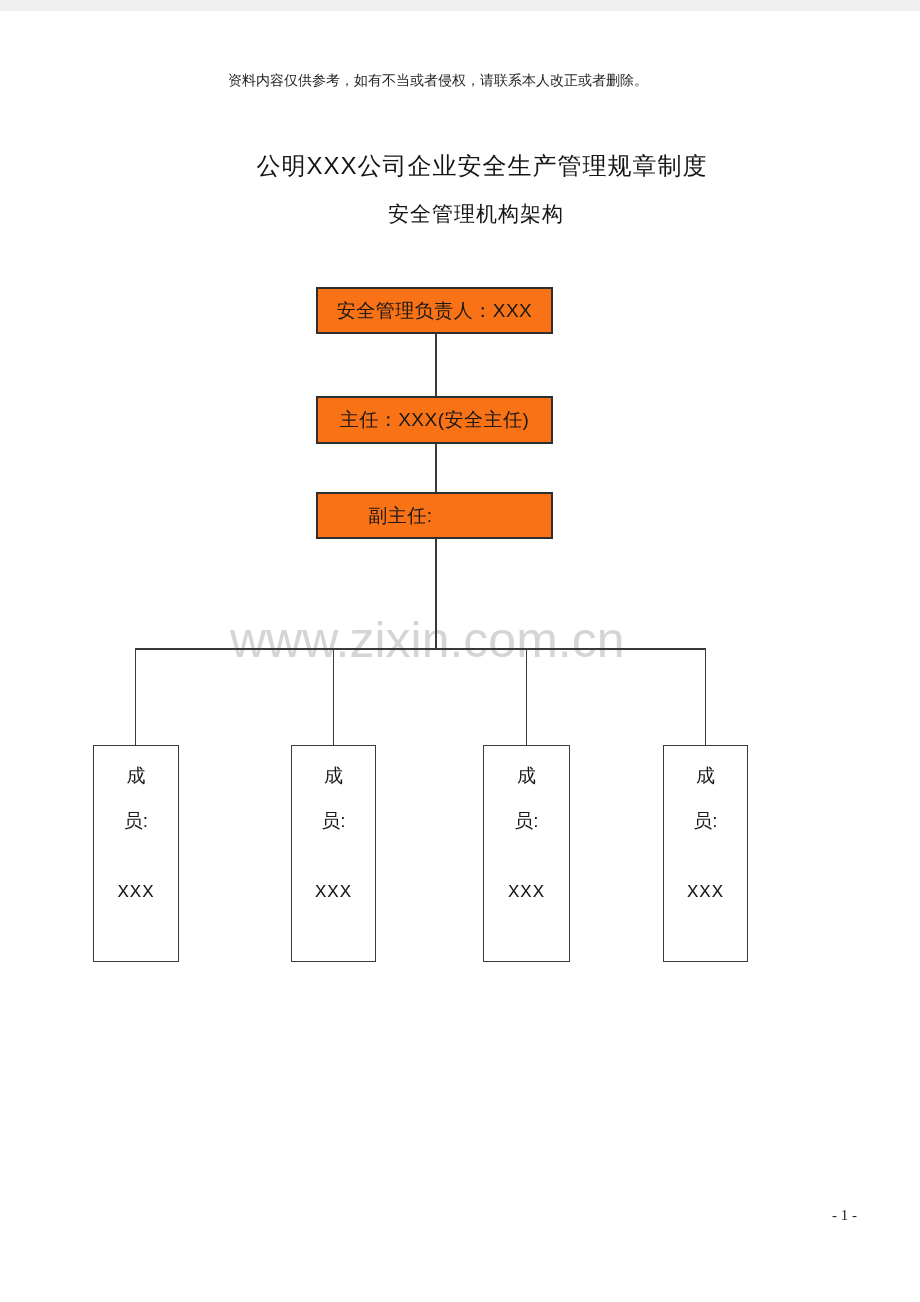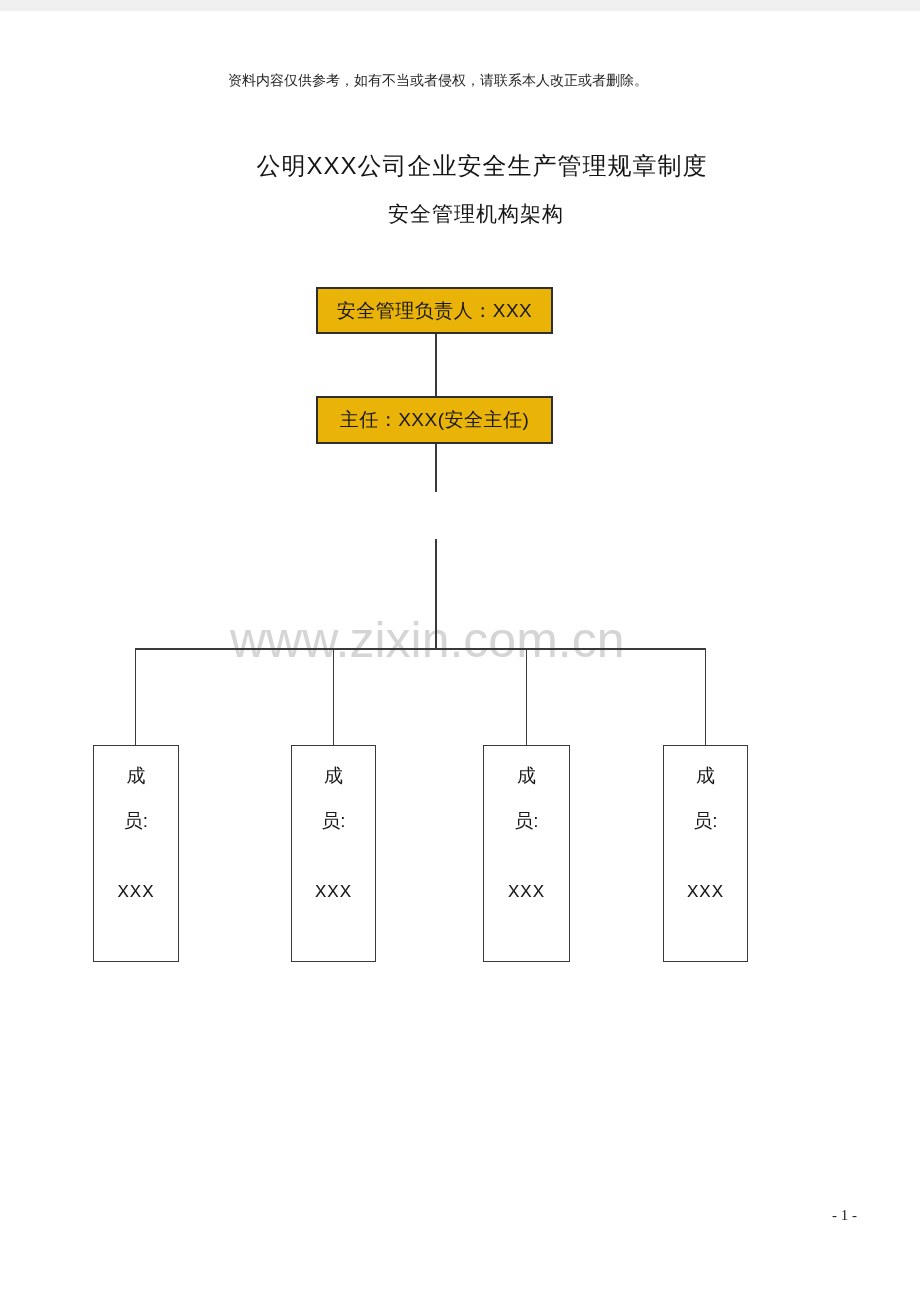--- a/index.html
+++ b/index.html
@@ -47,21 +47,21 @@
     color: #d5d5d5;
     letter-spacing: 0;
     z-index: 1;
     white-space: nowrap;
   }
   .orgchart { position: absolute; inset: 0; z-index: 2; }
   .obox {
     position: absolute;
     box-sizing: border-box;
     border: 2px solid #2e2e2e;
-    background: #eab308;
+    background: #f97316;
     display: flex;
     align-items: center;
     justify-content: center;
     font-size: 19px;
     letter-spacing: 0.5px;
     color: #181818;
   }
   .obox.lv1 { left: 316px; top: 276px; width: 237px; height: 47px; }
   .obox.lv2 { left: 316px; top: 385px; width: 237px; height: 48px; text-align: right; }
   .obox.lv3 { left: 316px; top: 481px; width: 237px; height: 47px; }
@@ -130,20 +130,23 @@
     </div>
 
     <div class="vline v-root-dir"></div>
 
     <div class="obox lv2">
       <span class="lbl">主任：XXX(安全主任)</span>
     </div>
 
     <div class="vline v-dir-deputy"></div>
 
+    <div class="obox lv3">
+      <span class="lbl">副主任:</span>
+    </div>
 
     <div class="vline v-deputy-trunk"></div>
     <div class="hline h-trunk"></div>
     <div class="vline v-drop1"></div>
     <div class="vline v-drop2"></div>
     <div class="vline v-drop3"></div>
     <div class="vline v-drop4"></div>
 
     <div class="mbox m1">
       <span class="t1">成</span>

